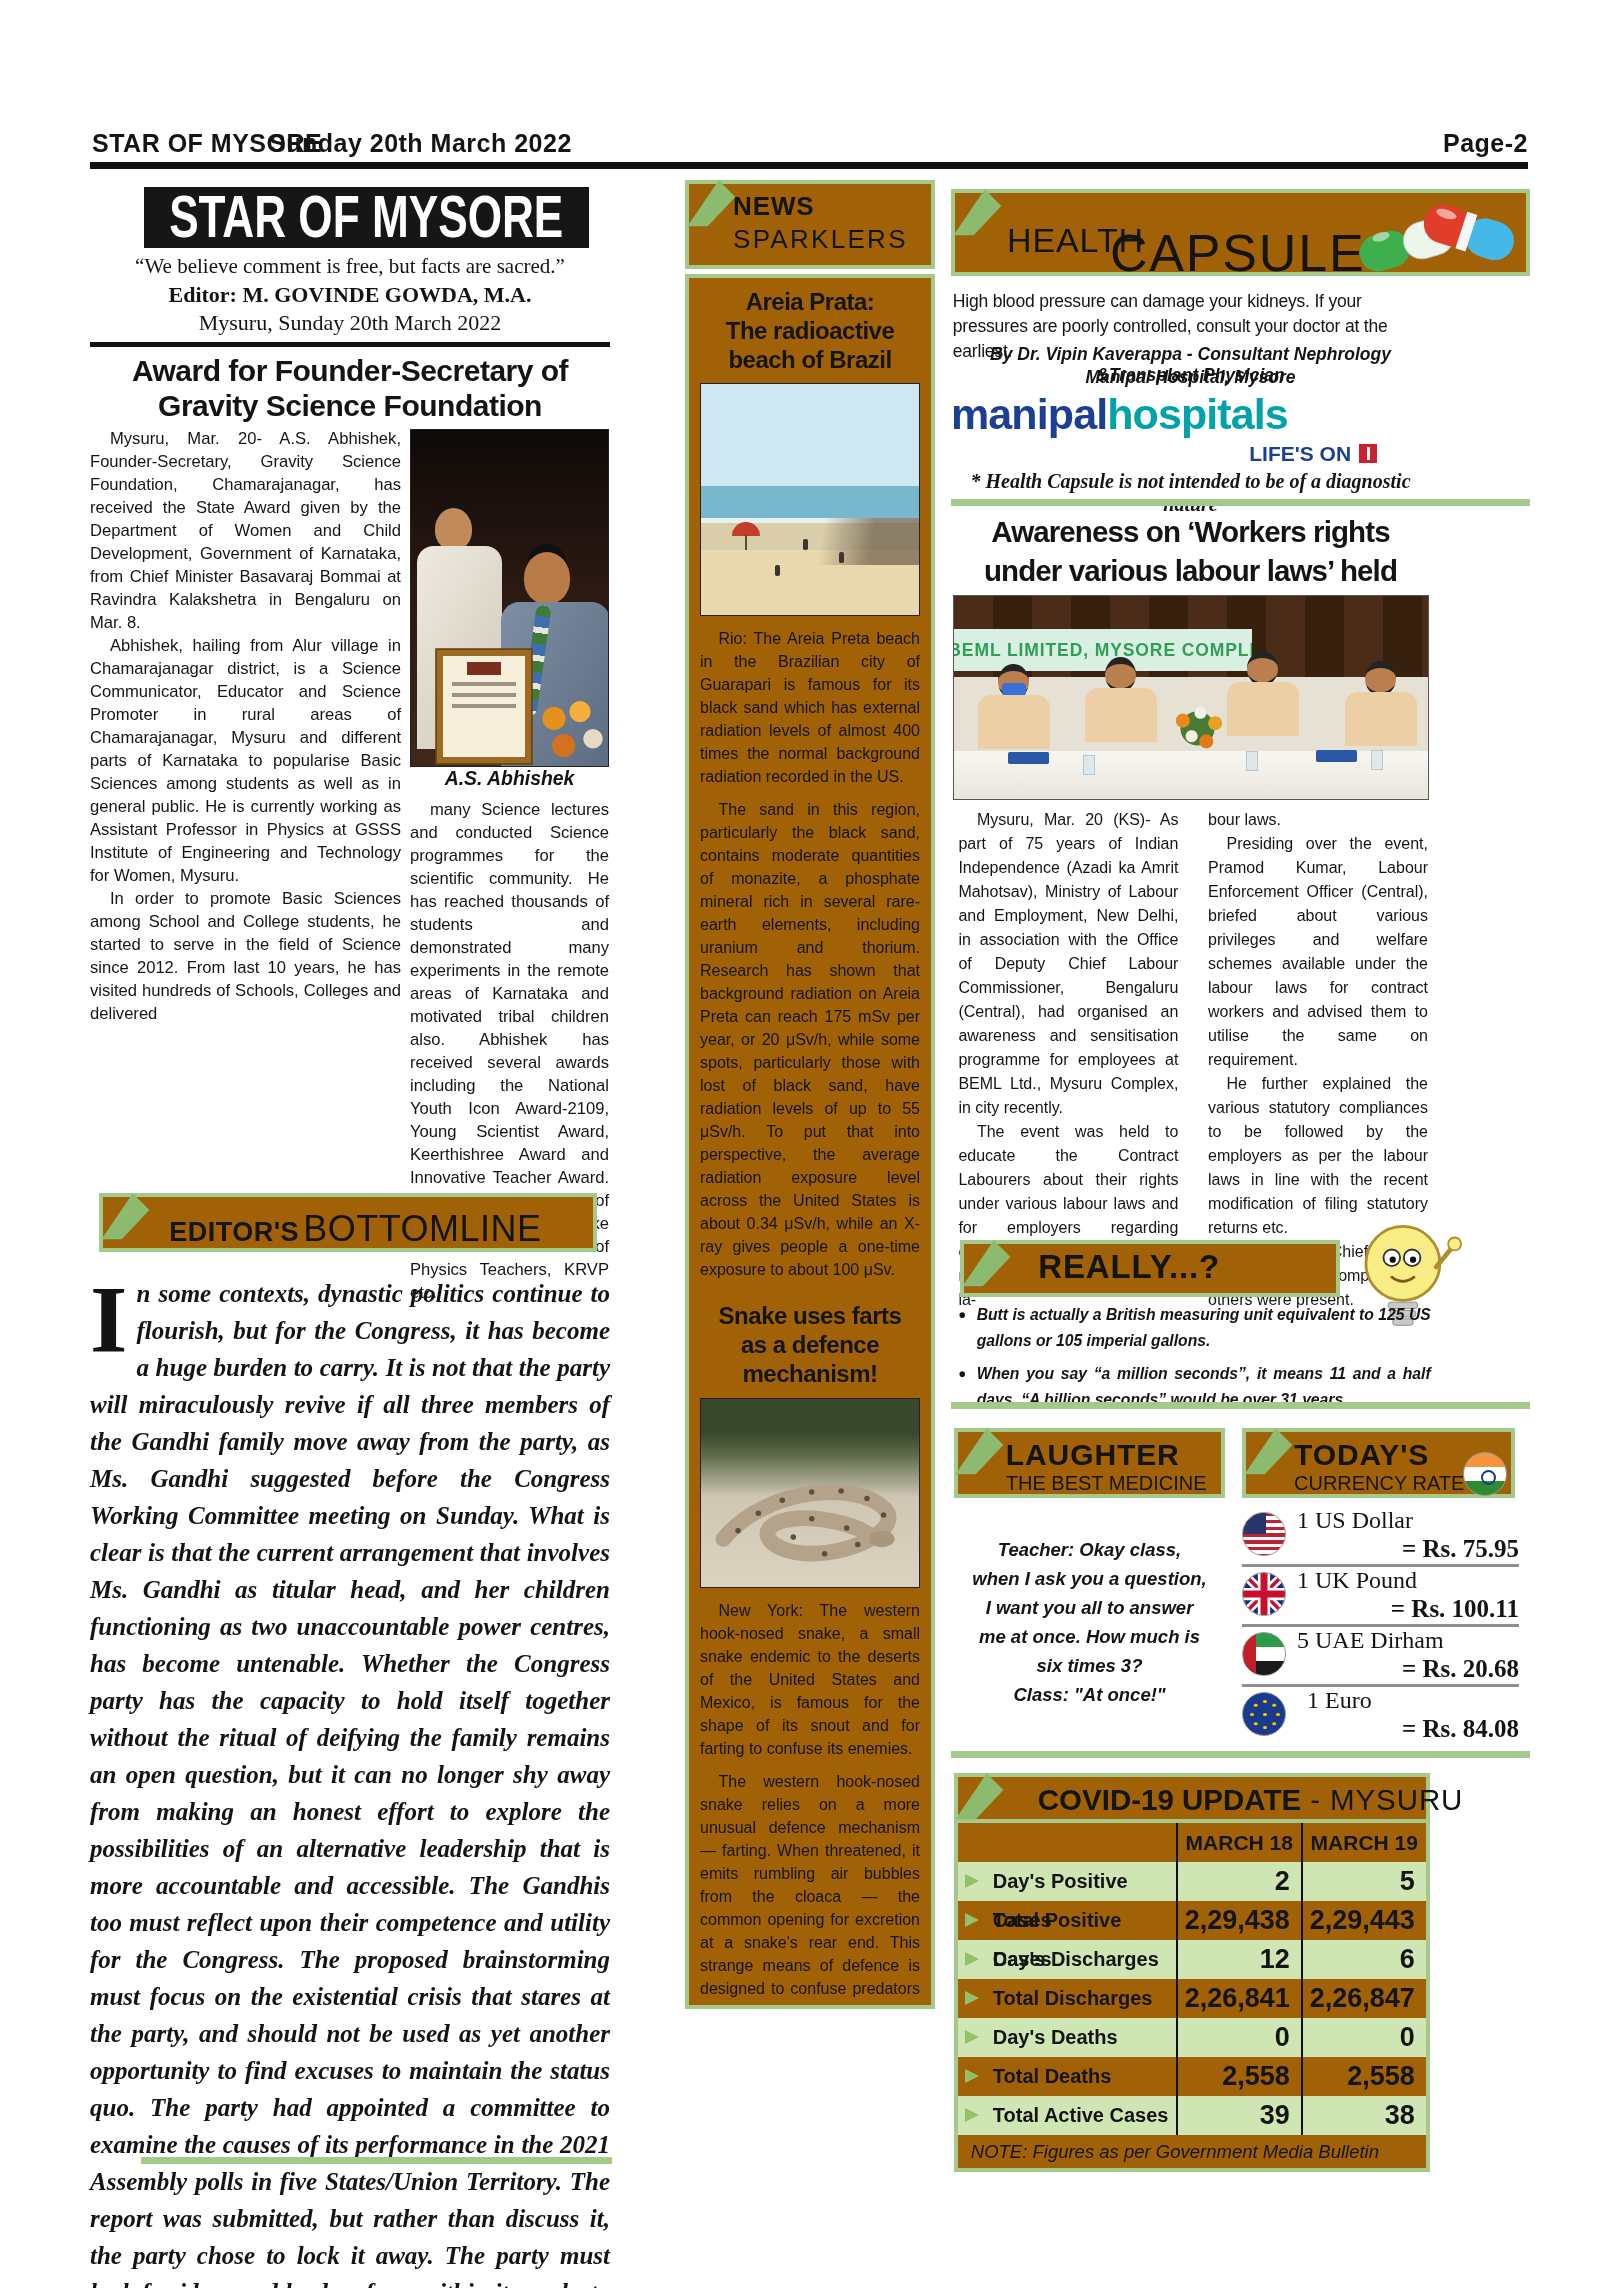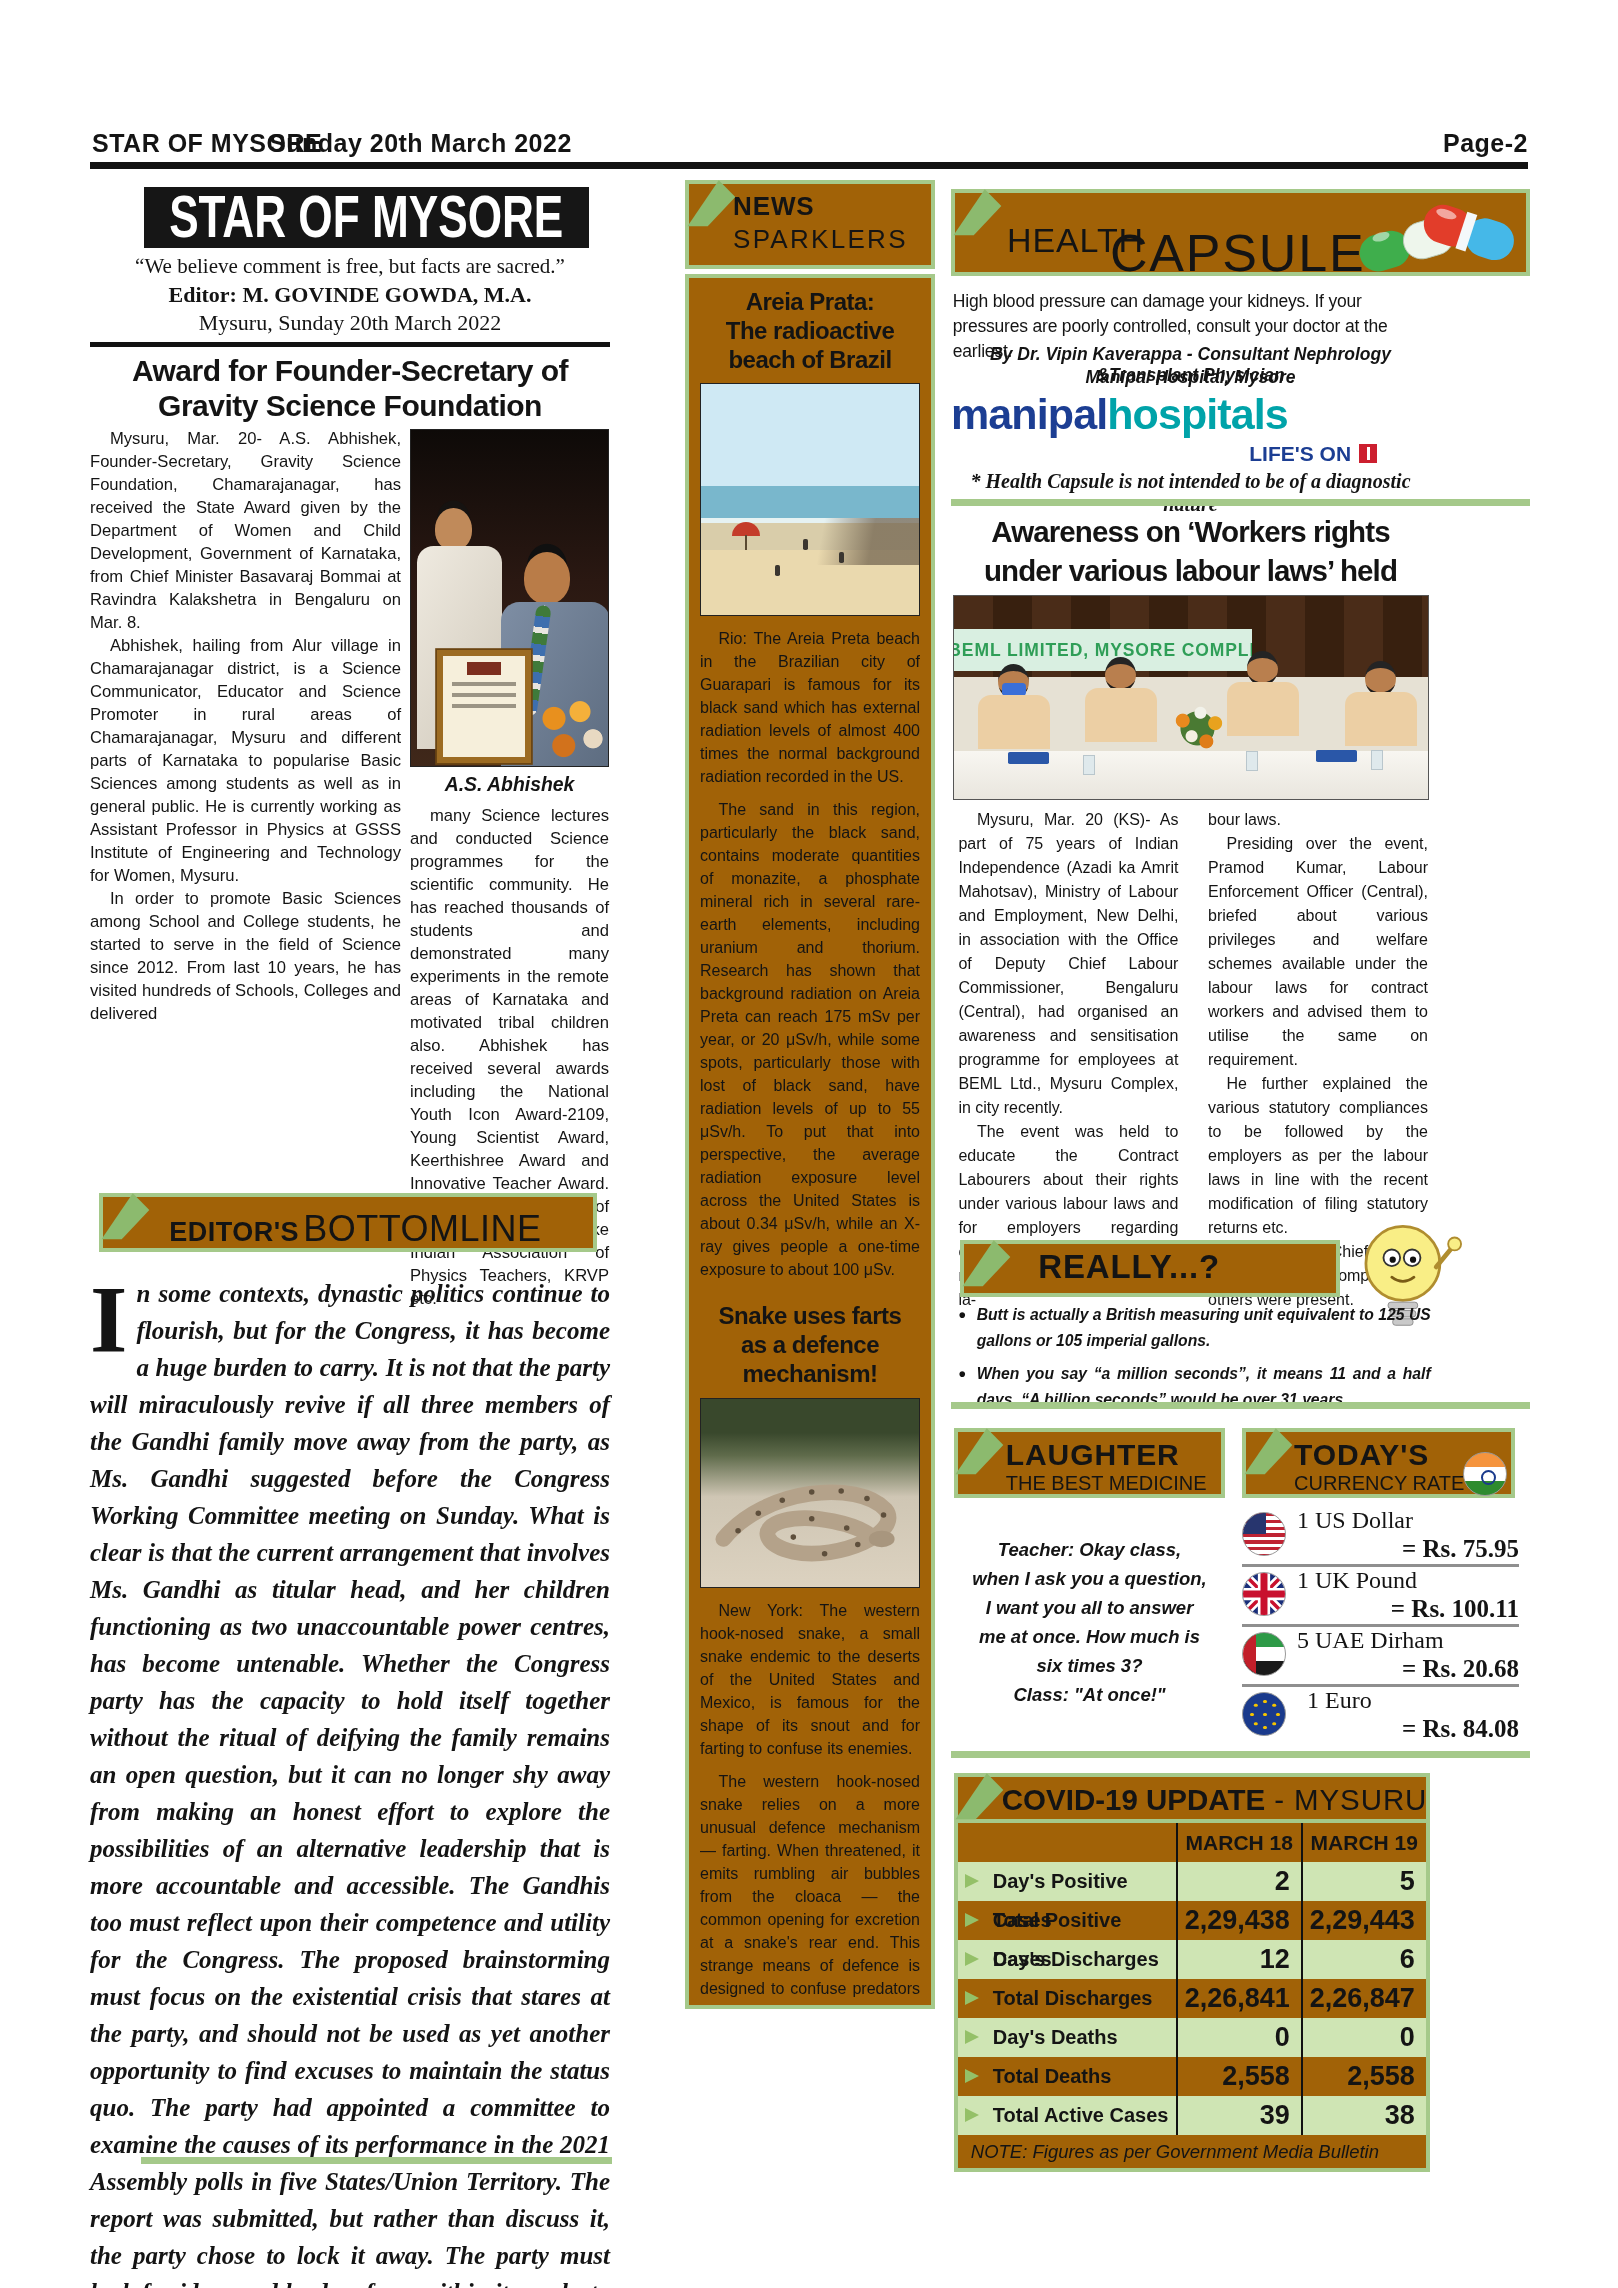--- a/index.html
+++ b/index.html
@@ -52,21 +52,21 @@
               background:repeating-linear-gradient(180deg,#3f7a3a 0 11px,#3e6fae 11px 22px,#e8e5df 22px 28px); transform:rotate(8deg); }
   .ap-cert  { position:absolute; left:26px; top:220px; width:94px; height:113px; background:#f6efdb;
               border:6.5px solid #9c6b22; box-shadow:0 0 0 1.8px #6b4512; }
   .ap-cert i{ display:block; height:3.7px; margin:7.4px 9.2px 0; background:#9b9484; }
   .ap-cert i.s{ margin:5.5px 24px 0; background:#7c2e1e; height:13px;}
   .ap-flow  { position:absolute; right:1.8px; bottom:0; width:65px; height:68px;
               background:radial-gradient(circle at 20% 30%,#e8901e 11px,transparent 12px),
                          radial-gradient(circle at 60% 20%,#f4b03a 10px,transparent 11px),
                          radial-gradient(circle at 80% 60%,#e8d9c2 9.2px,transparent 10px),
                          radial-gradient(circle at 35% 70%,#d2721c 11px,transparent 12px); }
-  .award-caption { margin-top:6px; text-align:center; font-weight:bold; font-style:italic; font-size:19.4px; }
+  .award-caption { margin-top:0; text-align:center; font-weight:bold; font-style:italic; font-size:19.4px; }
   .award-col2 { margin-top:8.3px; font-size:16.6px; line-height:23px; text-align:justify; }
 
   .editors-box { left:9.2px; top:1013px; width:498px; height:59px; }
   .editors-box .txt { padding-left:66px; line-height:64px; white-space:nowrap; }
   .eb-strong { font-weight:800; font-size:27px; letter-spacing:0.5px; }
   .eb-light  { font-size:36px; letter-spacing:0.5px; }
   .editorial { position:absolute; left:0; top:1095px; width:520px;
                font-family:"Liberation Serif",serif; font-style:italic; font-weight:600;
                font-size:25px; line-height:37px; text-align:justify; }
   .dropcap { float:left; font-style:normal; font-weight:bold; font-size:96px; line-height:78px;
@@ -184,21 +184,21 @@
   .us-flag:before { content:""; position:absolute; left:0; top:0; width:55%; height:50%; background:#27356e; }
   .uae-flag { background:linear-gradient(180deg,#2d9a47 0 33%,#ffffff 33% 66%,#1a1a1a 66%); }
   .uae-flag:before { content:""; position:absolute; left:0; top:0; width:32%; height:100%; background:#c21f2a; }
   .eu-flag { background:#1a3a8c; }
   .eu-flag .dot { position:absolute; left:20px; top:20px; width:3.7px; height:3.7px; border-radius:50%; background:#f5c400;
                   box-shadow:0 -13px #f5c400, 9.2px -9.2px #f5c400, 13px 0 #f5c400, 9.2px 9.2px #f5c400,
                              0 13px #f5c400, -9.2px 9.2px #f5c400, -13px 0 #f5c400, -9.2px -9.2px #f5c400; }
   .rule-c { left:0; top:1571px; width:579px; }
 
   .covid-box { left:2.8px; top:1593px; width:476px; }
-  .covid-title { line-height:46px; height:46px; padding-left:44px; border-bottom:4.6px solid #a5c98a; white-space:nowrap; }
+  .covid-title { line-height:46px; height:46px; padding-left:80px; border-bottom:4.6px solid #a5c98a; white-space:nowrap; }
   .cv-strong { font-weight:800; font-size:29.5px; }
   .cv-light  { font-weight:400; font-size:29.5px; letter-spacing:0.9px; }
   .covid-row { display:grid; grid-template-columns:218px 125px 125px; }
   .covid-head .cell { height:39px; line-height:39px; font-weight:bold; font-size:21px; text-align:center; }
   .covid-data .cell { height:39px; line-height:39px; }
   .covid-data .lab { font-weight:bold; font-size:20px; padding-left:35px; position:relative; }
   .covid-data .lab:before { content:""; position:absolute; left:7.4px; top:12px; width:0; height:0;
                             border-left:14.8px solid #94c068; border-top:7.4px solid transparent; border-bottom:7.4px solid transparent; }
   .covid-data .val { font-weight:bold; font-size:27px; text-align:right; padding-right:11px; }
   .vline { border-left:2.8px solid #111; }

